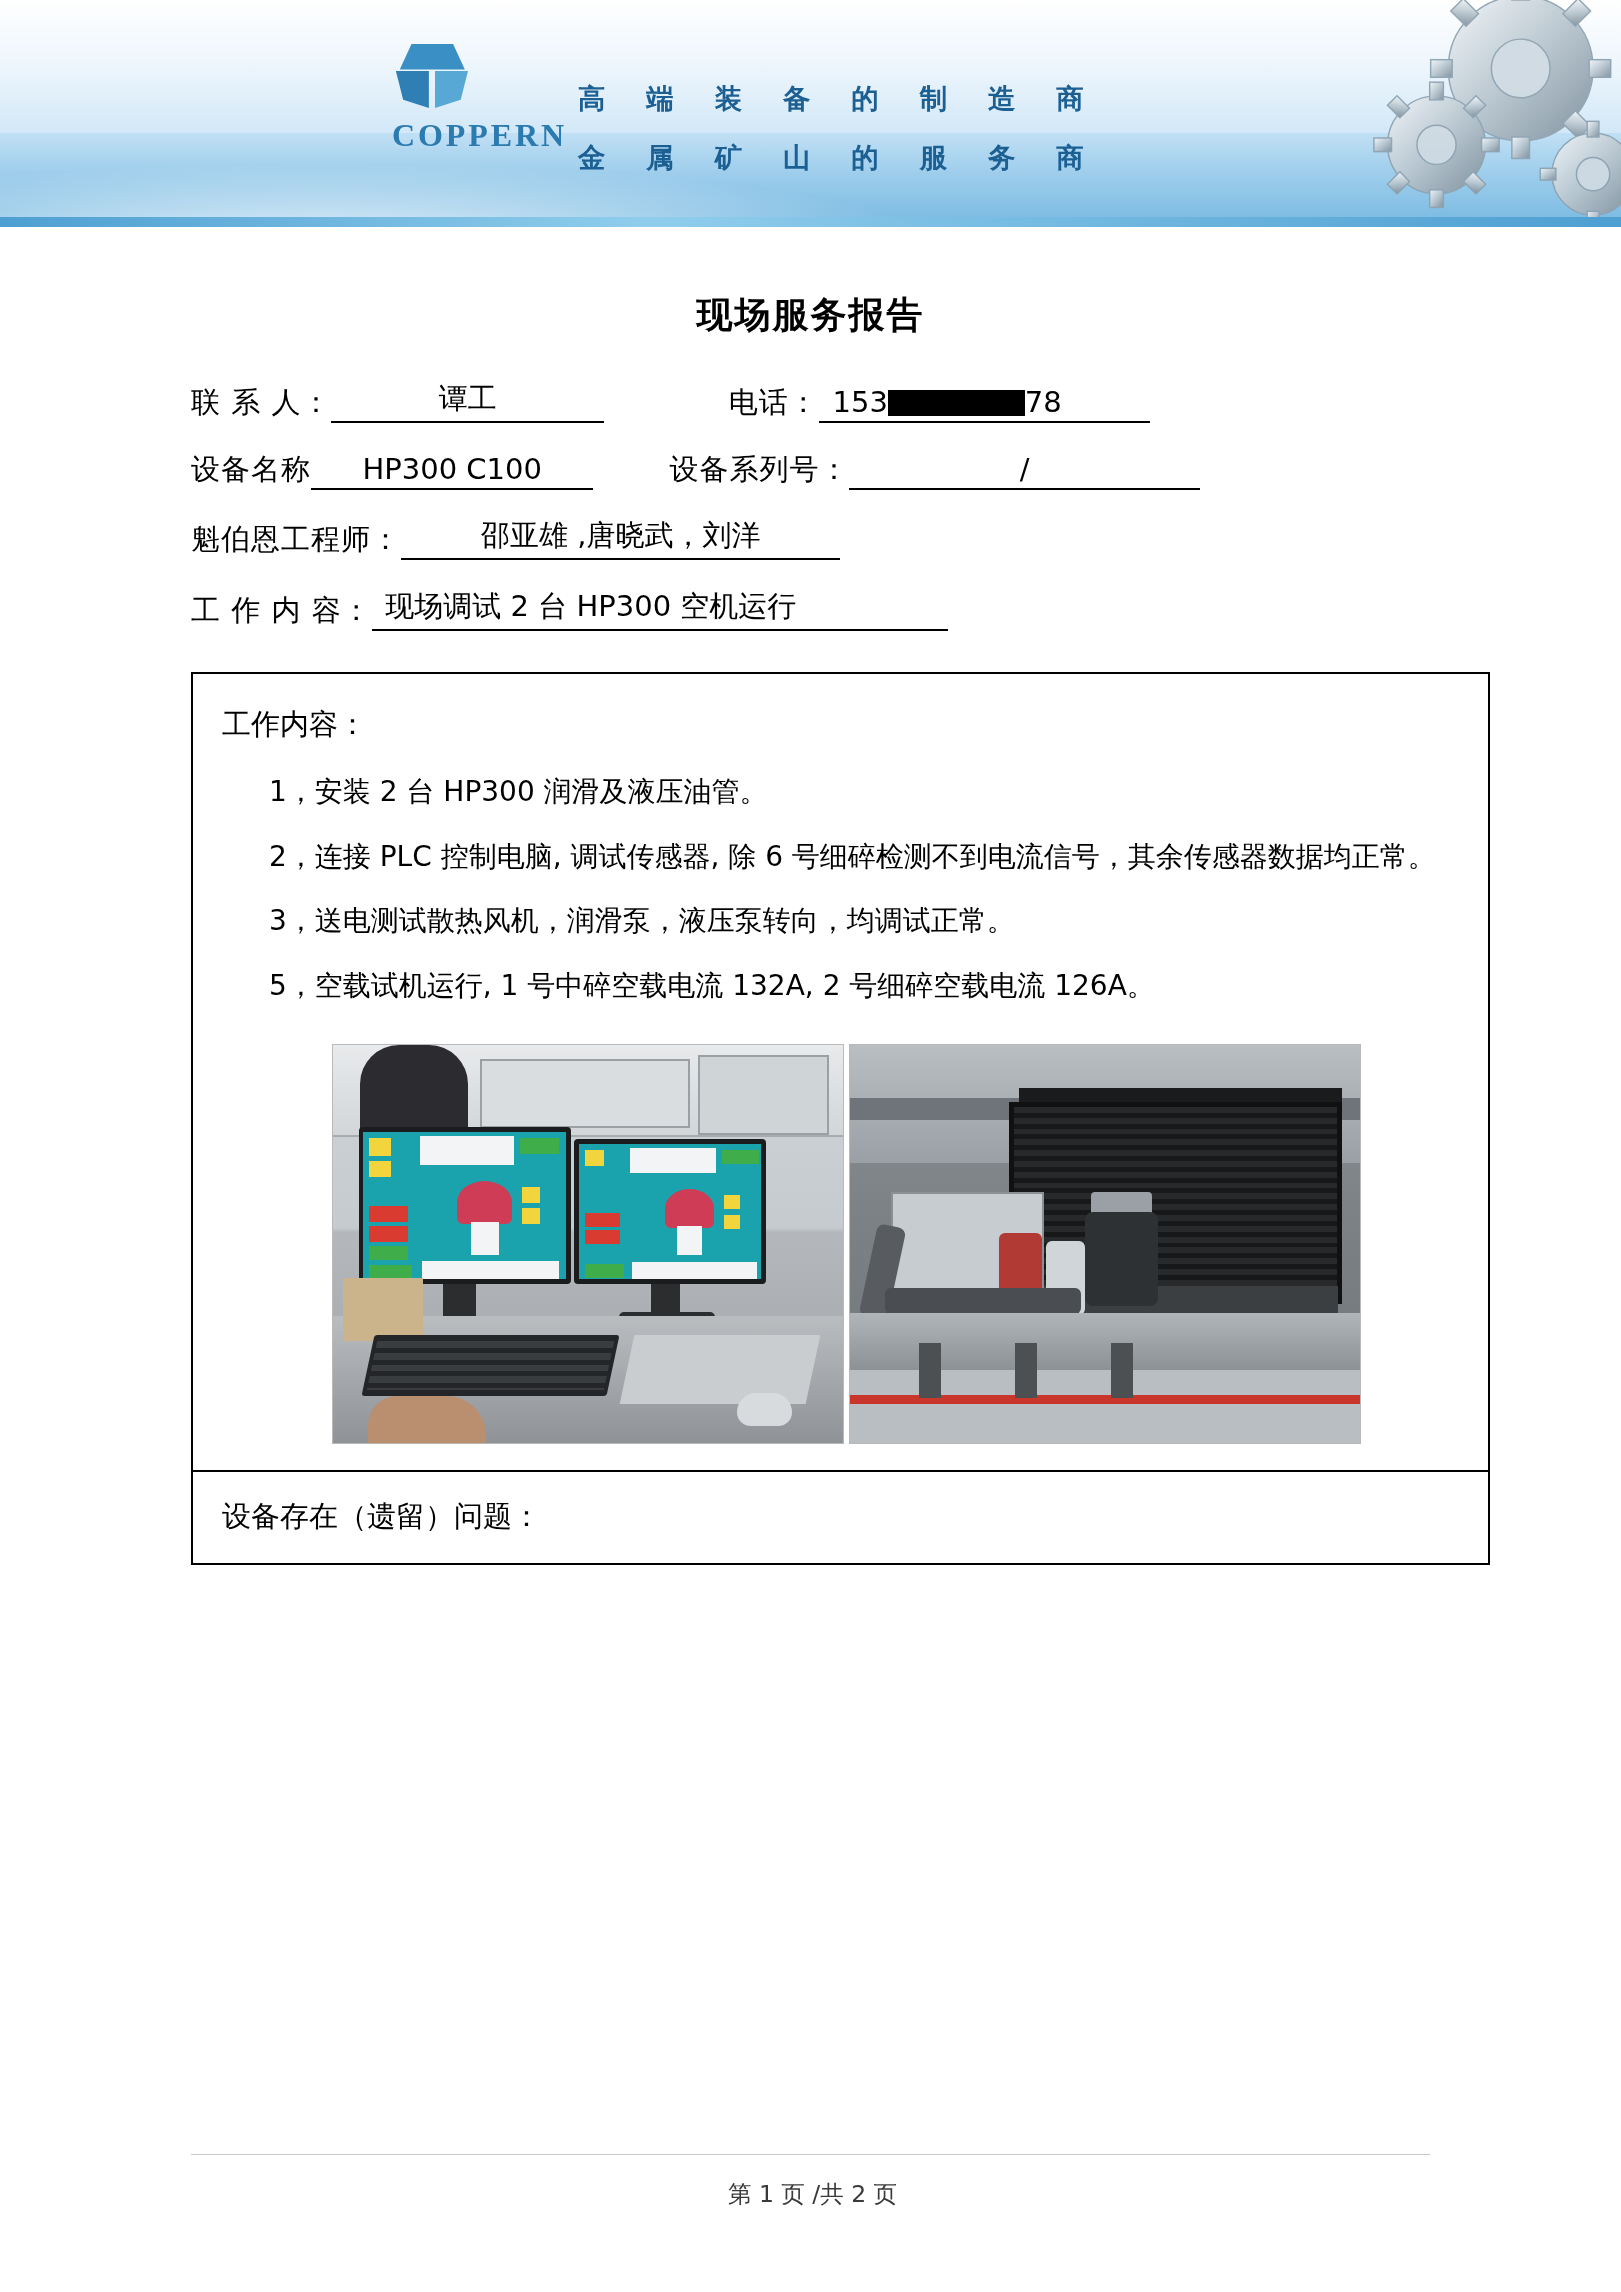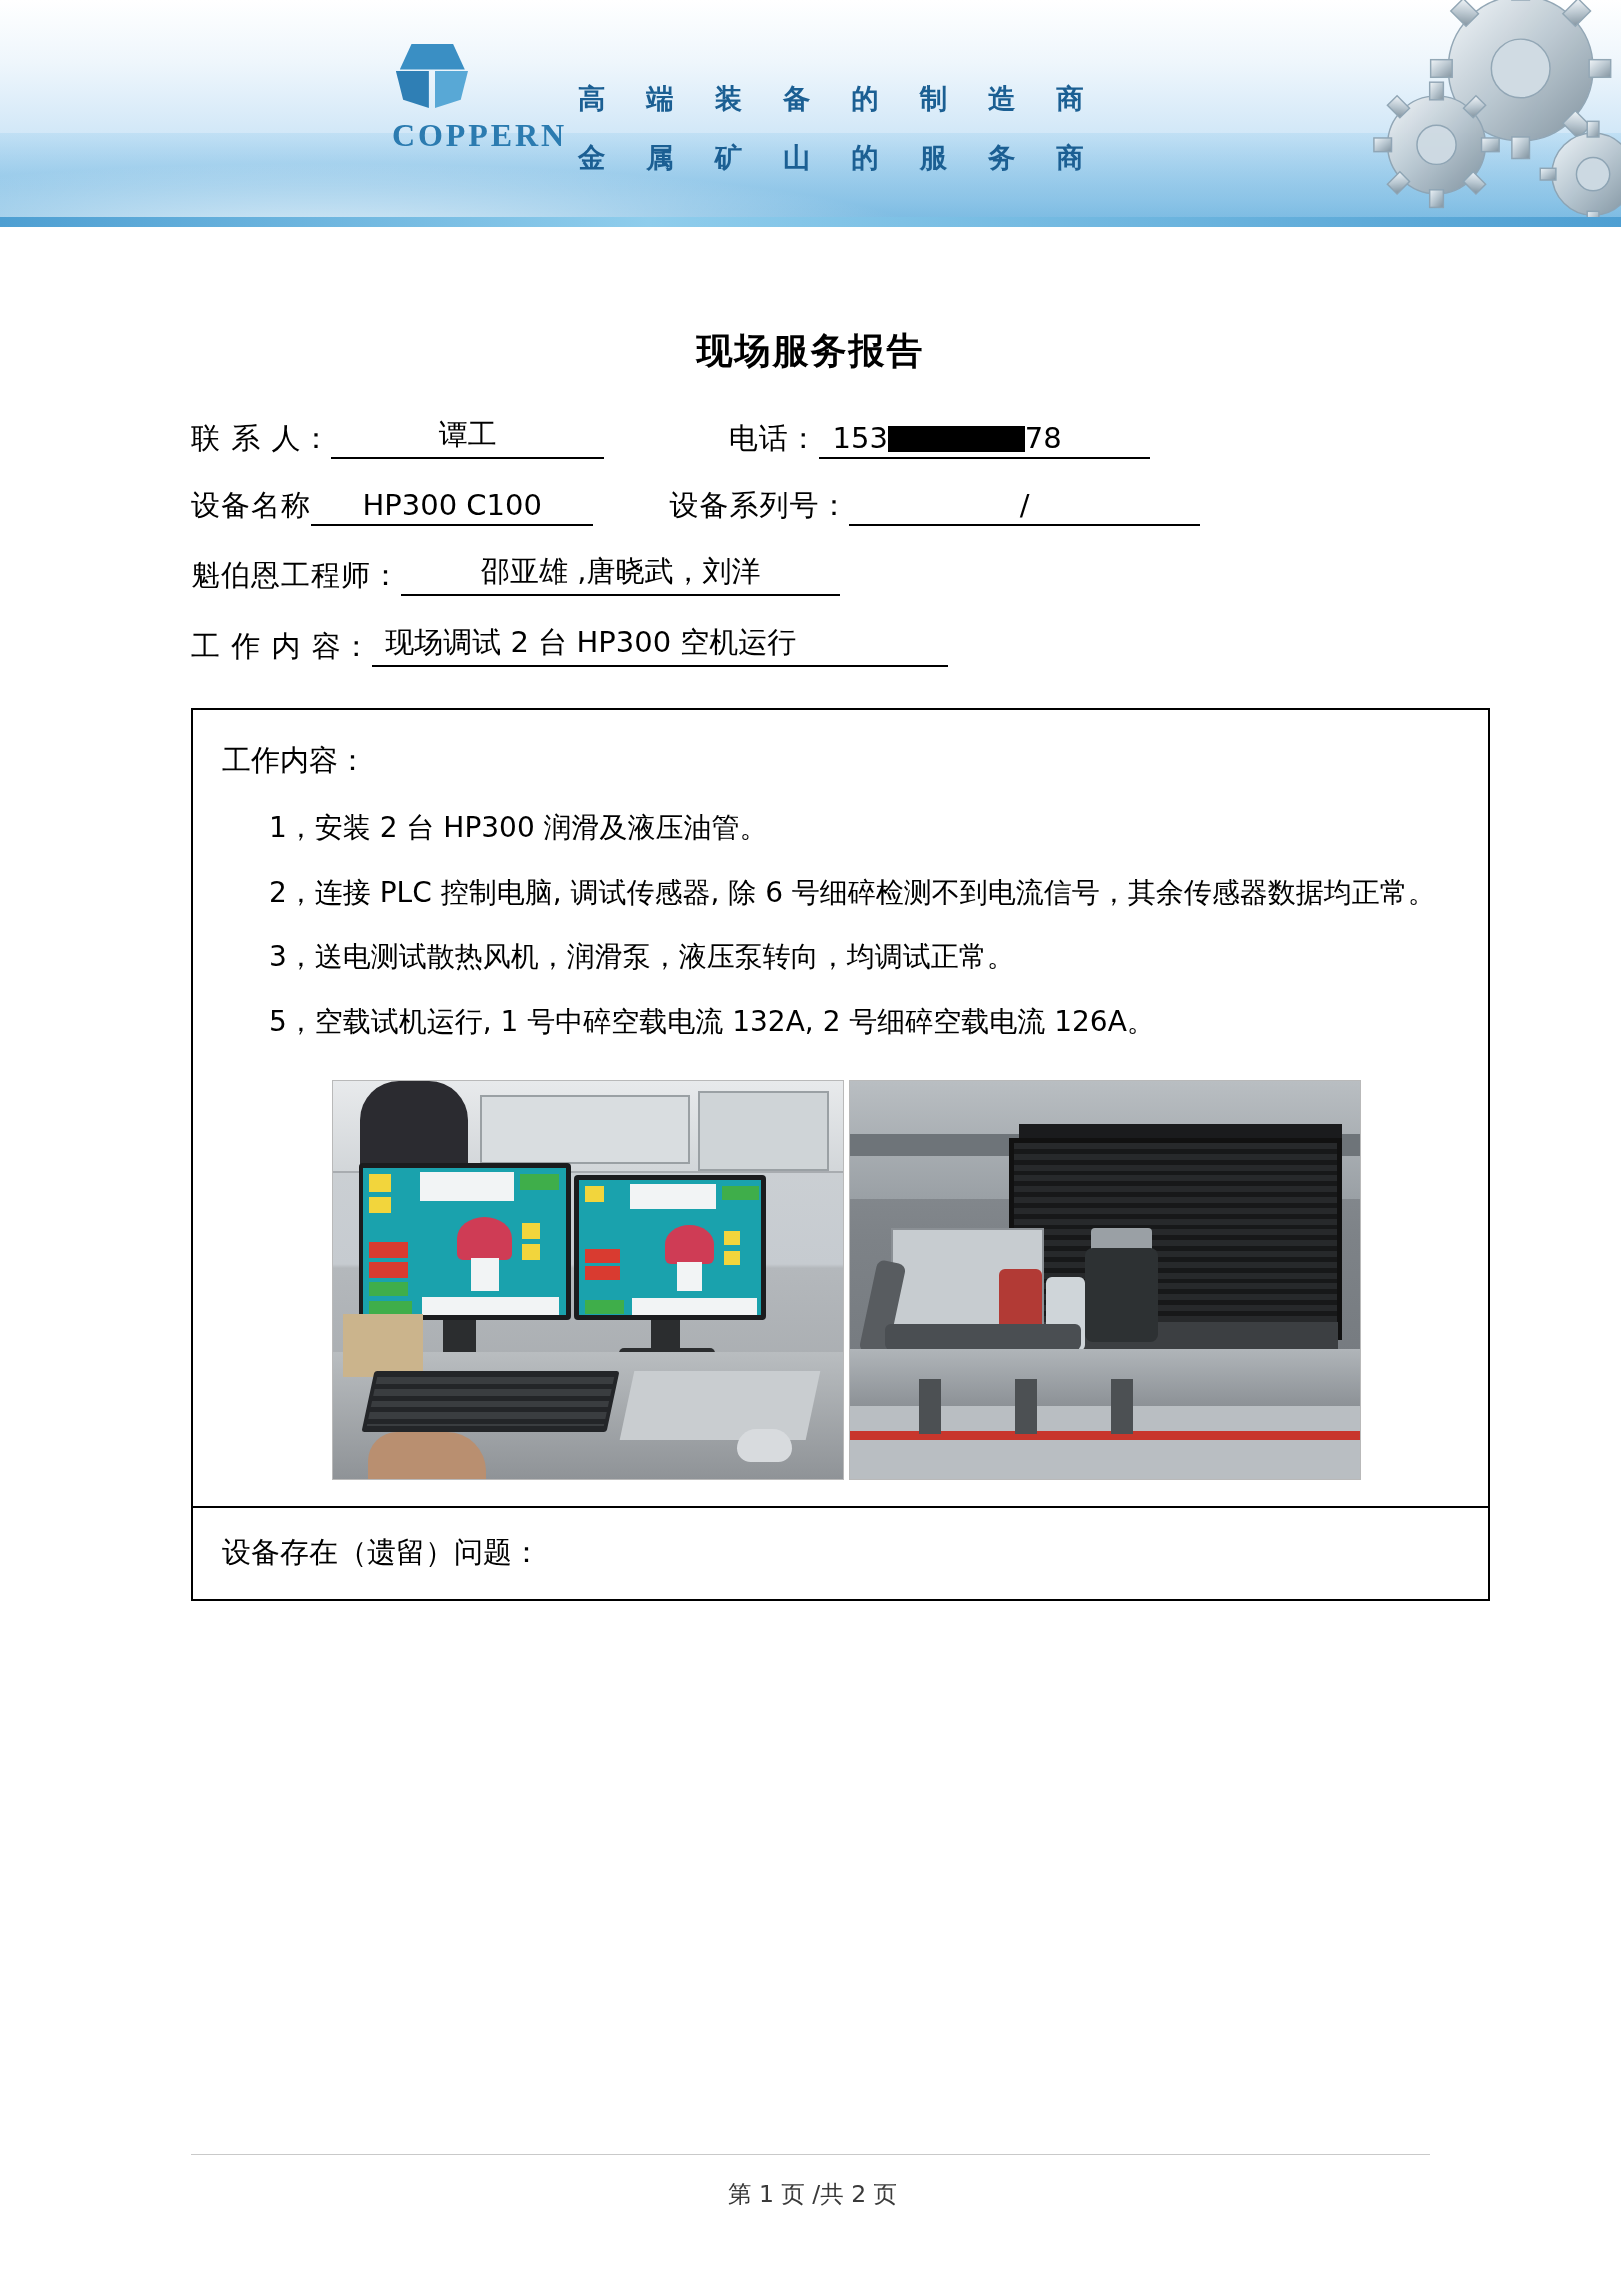--- a/index.html
+++ b/index.html
@@ -105,21 +105,21 @@
   .doc {
     position: relative;
     padding: 0 191px;
     box-sizing: border-box;
     width: 1621px;
   }
   .doc-title {
     text-align: center;
     font-size: 36px;
     font-weight: bold;
-    margin: 100px 0 39px 0;
+    margin: 64px 0 39px 0;
     letter-spacing: 2px;
     font-family: "DejaVu Sans", sans-serif;
   }
 
   .field-row {
     display: flex;
     align-items: flex-end;
     font-size: 29px;
     margin-bottom: 26.5px;
     font-family: "DejaVu Sans", sans-serif;

